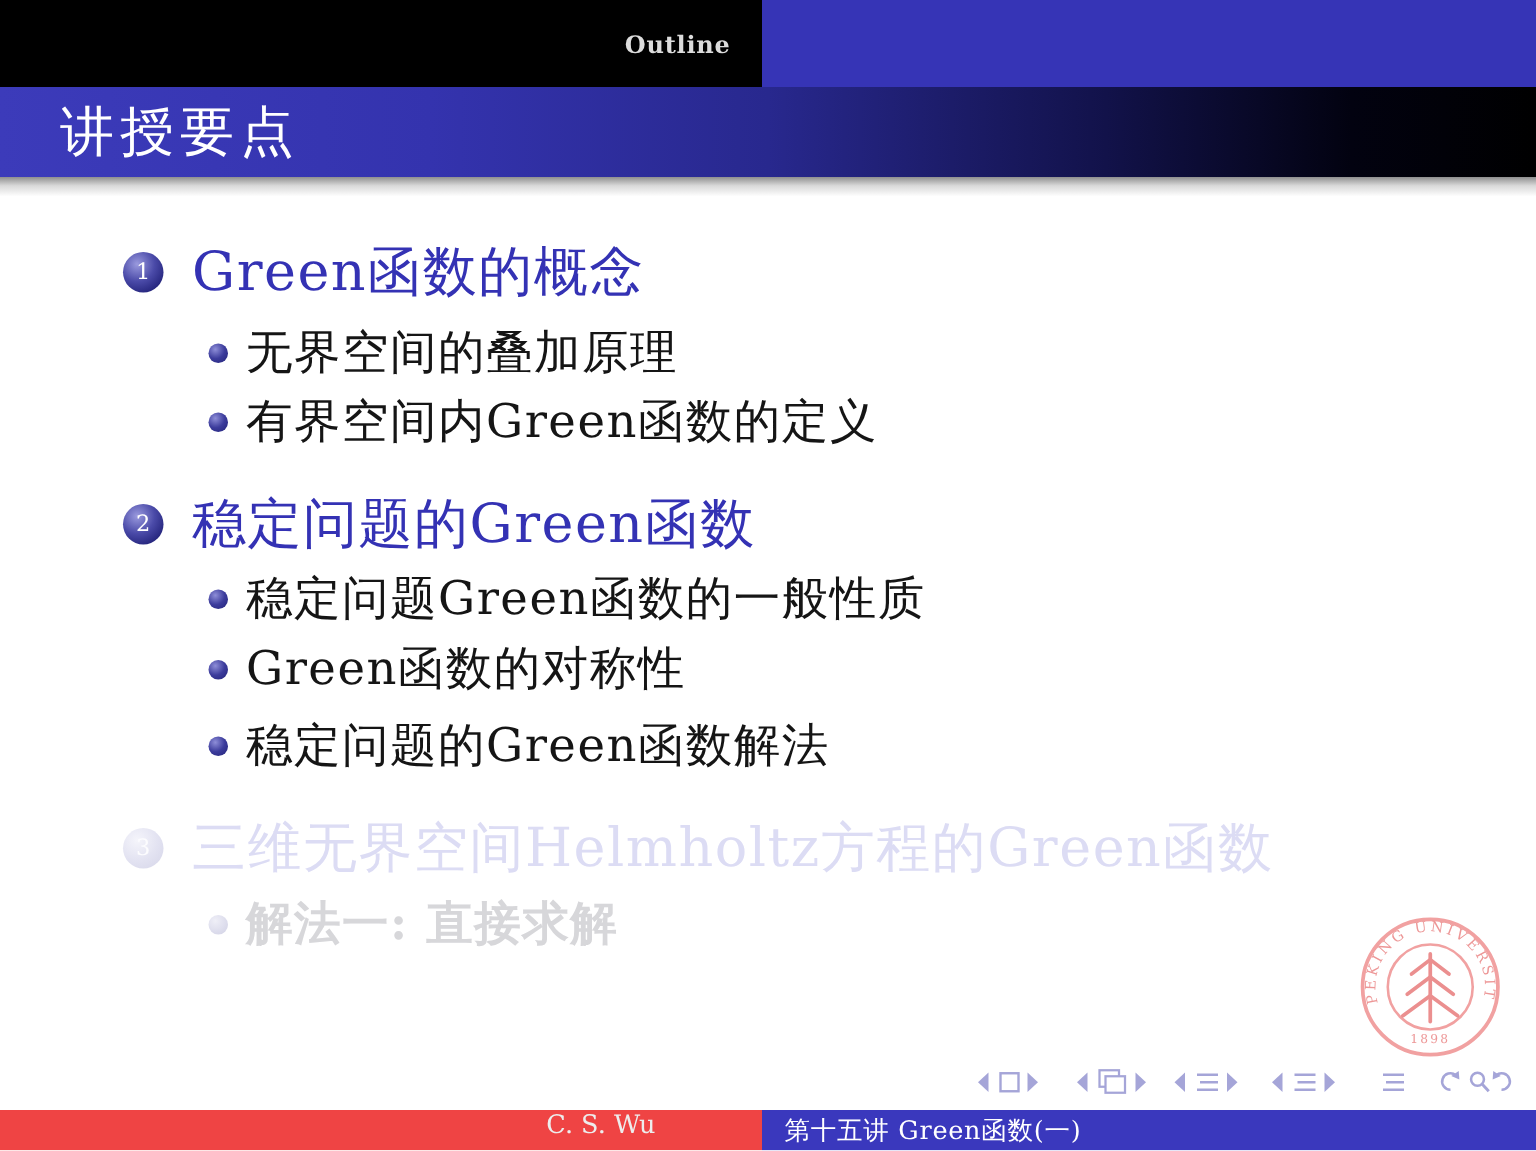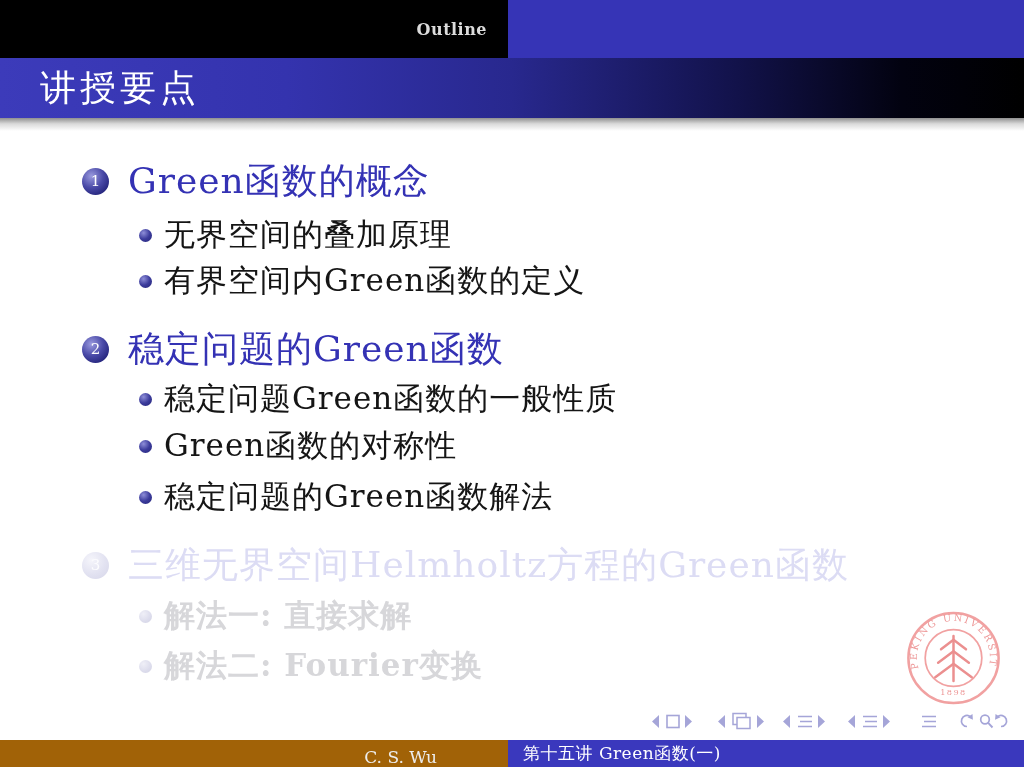--- a/index.html
+++ b/index.html
@@ -29,22 +29,22 @@
     color:#ffffff;font-size:15px;line-height:1;}
   .dot{width:13px;height:13px;border-radius:50%;flex:0 0 auto;
     background:radial-gradient(circle at 35% 30%,#8e8ed8 0%,#3c3c9c 50%,#222278 100%);}
   .main-label{color:#3432b4;font-size:36px;letter-spacing:1px;}
   .sub-label{color:#151515;font-size:31px;letter-spacing:1px;}
   .faded .ball{background:radial-gradient(circle at 35% 30%,#f5f5fb 0%,#e2e2f1 55%,#d5d5e8 100%);color:#fcfcfe;}
   .faded .dot{background:radial-gradient(circle at 35% 30%,#efeff7 0%,#dcdcec 60%,#d2d2e4 100%);}
   .faded .main-label{color:#dcdcf4;}
   .faded .sub-label{color:#d7d7da;font-weight:bold;}
   
-  .foot-black{position:absolute;left:0;top:740px;width:508px;height:27px;background:#a16207;
-    display:flex;align-items:flex-end;justify-content:flex-end;}
+  .foot-black{position:absolute;left:0;top:740px;width:508px;height:27px;background:#ef4444;
+    display:flex;align-items:flex-start;justify-content:flex-end;}
   .foot-author{color:#ededed;font-size:17px;padding-right:71px;}
   .foot-blue{position:absolute;left:508px;top:740px;width:516px;height:27px;background:#3a38bd;
     display:flex;align-items:center;}
   .foot-title{color:#ffffff;font-size:17px;padding-left:15px;letter-spacing:0.5px;}
   
   .navsym{position:absolute;left:645px;top:711px;}
   .pku{position:absolute;left:905px;top:610px;opacity:0.85;}
 </style>
 </head>
 <body>
@@ -97,24 +97,20 @@
 
   <div class="row main faded" style="top:544px;height:42px;">
     <span class="ball">
         <span>3</span>
       </span>
     <span class="main-label">三维无界空间Helmholtz方程的Green函数</span>
   </div>
   <div class="row sub faded" style="top:598px;height:36px;">
     <span class="dot"></span>
     <span class="sub-label">解法一: 直接求解</span>
-  </div>
-  <div class="row sub faded" style="top:648px;height:36px;">
-    <span class="dot"></span>
-    <span class="sub-label">解法二: Fourier变换</span>
   </div>
 
   <svg class="pku" width="97" height="96" viewBox="0 0 100 100">
     <circle cx="50" cy="50" r="47" fill="none" stroke="#ef9191" stroke-width="2.6"></circle>
     <circle cx="50" cy="50" r="29.5" fill="none" stroke="#ef9191" stroke-width="1.8"></circle>
     <path id="pku-arc" d="M14.5,63 A38,38 0 1 1 85.5,63" fill="none" stroke="none"></path>
     <text font-size="10" fill="#ea8585" letter-spacing="2.2" font-family="DejaVu Serif, Liberation Serif, serif">
       <textPath href="#pku-arc" xlink:href="#pku-arc" startOffset="2">PEKING UNIVERSITY</textPath>
     </text>
     <text x="50" y="89" text-anchor="middle" font-size="8.5" letter-spacing="1.5" fill="#ea8585" font-family="DejaVu Serif, Liberation Serif, serif">1898</text>

